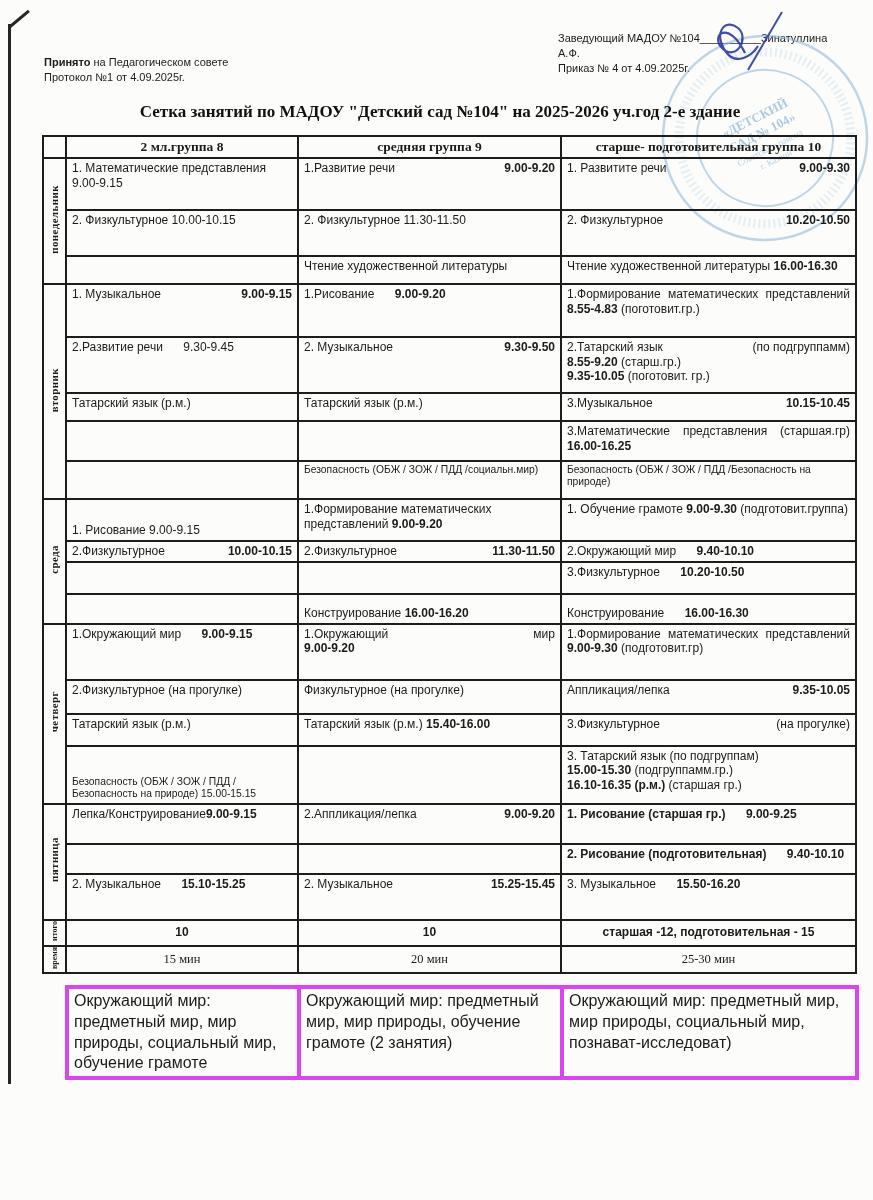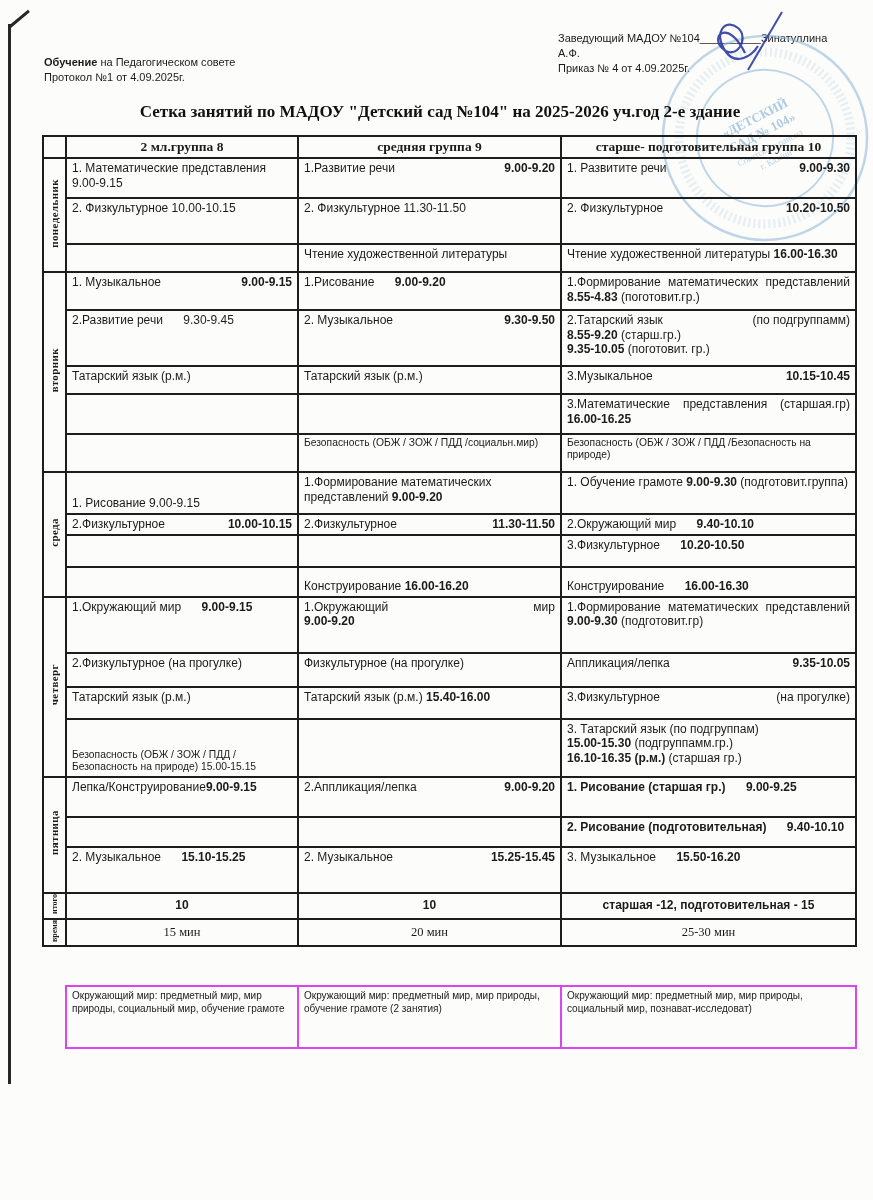--- a/index.html
+++ b/index.html
@@ -33,33 +33,33 @@
   .spread{display:flex;justify-content:space-between;gap:4px}
   .bold{font-weight:bold}
   .gap{margin-left:1.7em}
   td.small{font-size:10.3px;line-height:1.2}
   td.vbot{vertical-align:bottom}
   td.just{text-align:justify}
   tr.sumrow td{text-align:center;font-weight:bold;vertical-align:middle;font-size:12px}
   tr.timerow td{text-align:center;font-family:"Liberation Serif",serif;font-size:12.5px;
         vertical-align:middle}
   .notes{position:absolute;left:65px;top:985px;width:790px}
-  .notes td{border:2px solid #d946ef;padding:2px 5px;font-size:10px;line-height:1.3;
+  .notes td{border:4px solid #d946ef;padding:2px 5px;font-size:16px;line-height:1.3;
         vertical-align:top}
 </style>
 </head>
 <body>
 
 <div class="page">
 
   <div class="scanline"></div>
   <div class="scantick"></div>
 
   <div class="meta meta-left">
-    <div><span class="b">Обучение</span><span> на Педагогическом совете</span></div>
+    <div><span class="b">Принято</span><span> на Педагогическом совете</span></div>
     <div>Протокол №1   от 4.09.2025г.</div>
   </div>
 
   <div class="meta meta-right">
     <div>Заведующий МАДОУ №104__________Зинатуллина</div>
     <div>А.Ф.</div>
     <div>Приказ № 4 от 4.09.2025г.</div>
   </div>
 
   <div class="stampwrap">
@@ -91,21 +91,21 @@
       </colgroup>
       <thead>
         <tr style="height: 22px;">
           <th class="day"></th>
           <th>2 мл.группа 8</th>
           <th>средняя группа 9</th>
           <th>старше- подготовительная группа 10</th>
         </tr>
       </thead>
       <tbody>
-        <tr style="height: 40px;">
+        <tr style="height: 52px;">
           <th class="day" rowspan="3"><span class="rot">понедельник</span></th>
           <td>
             <div class="line"><span>1. Математические представления 9.00-9.15</span></div>
           </td>
           <td>
             <div class="line spread">
               <span><span>1.Развитие речи</span></span>
               <span><span class="bold">9.00-9.20</span></span>
             </div>
           </td>
@@ -132,21 +132,21 @@
         </tr>
         <tr style="height: 28px;">
           <td></td>
           <td>
             <div class="line"><span>Чтение художественной литературы</span></div>
           </td>
           <td class="just">
             <div class="line"><span>Чтение художественной литературы </span><span class="bold">16.00-16.30</span></div>
           </td>
         </tr>
-        <tr style="height: 38px;">
+        <tr style="height: 53px;">
           <th class="day" rowspan="5"><span class="rot">вторник</span></th>
           <td>
             <div class="line spread">
               <span><span>1. Музыкальное</span></span>
               <span><span class="bold">9.00-9.15</span></span>
             </div>
           </td>
           <td>
             <div class="line"><span>1.Рисование</span><span class="bold gap">9.00-9.20</span></div>
           </td>

